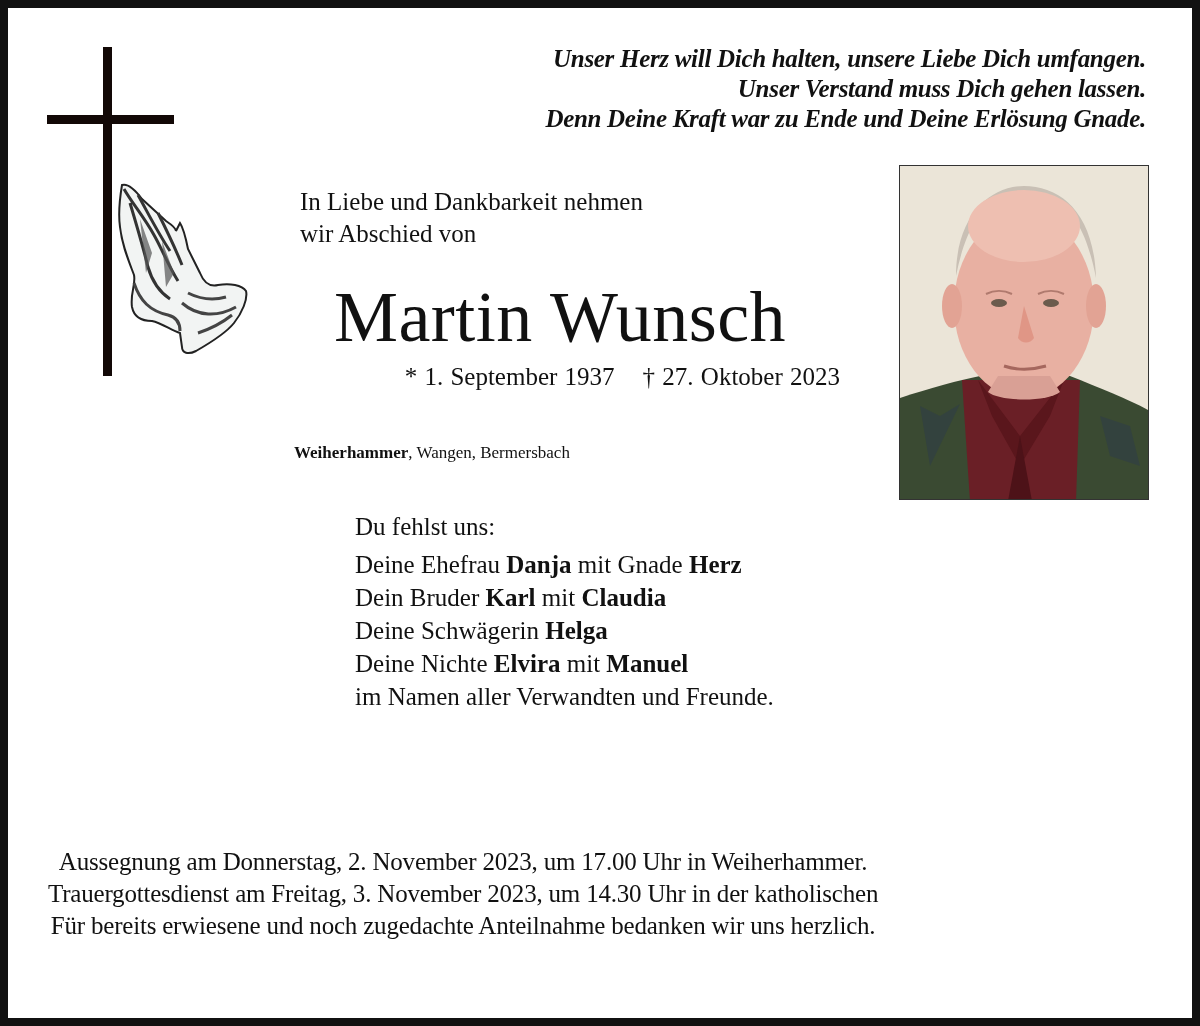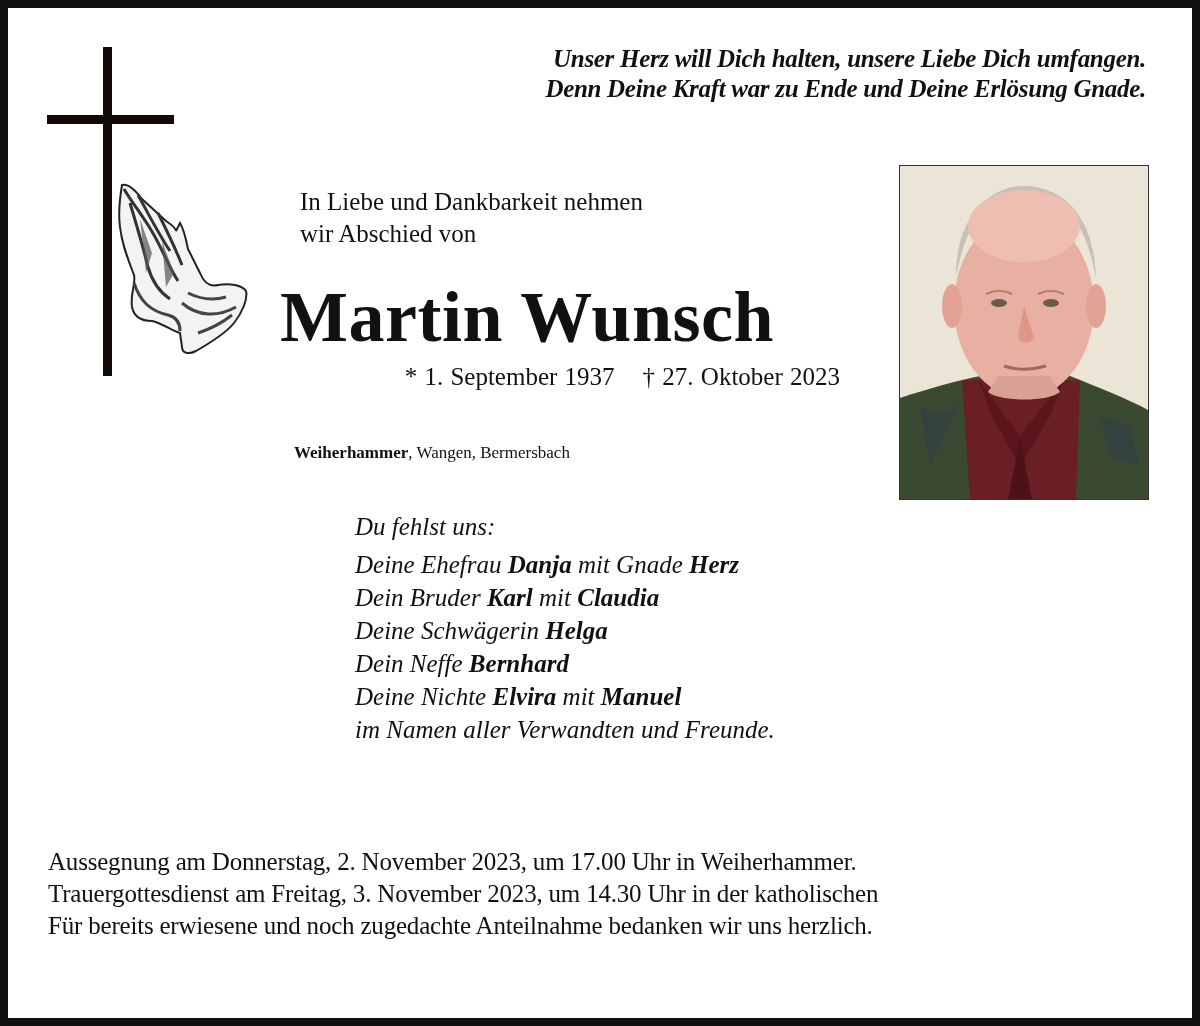--- a/index.html
+++ b/index.html
@@ -3,38 +3,39 @@
 <meta charset="utf-8">
 <style>
   html, body { margin:0; padding:0; background:#fff; }
   body { width:1200px; height:1026px; position:relative; overflow:hidden; font-family:"Liberation Serif", serif; color:#111; }
   .frame { position:absolute; left:0; top:0; width:1200px; height:1026px; box-sizing:border-box; border:8px solid #111; border-top-width:8px; }
   .quote { position:absolute; right:54px; top:44px; text-align:right; font-style:italic; font-weight:bold; font-size:25px; line-height:30px; letter-spacing:-0.3px; }
   .cross-v { position:absolute; left:103px; top:47px; width:9px; height:329px; background:#120806; }
   .cross-h { position:absolute; left:47px; top:115px; width:127px; height:9px; background:#120806; }
   .hands { position:absolute; left:118px; top:183px; width:132px; height:175px; }
   .intro { position:absolute; left:300px; top:186px; width:520px; text-align:left; font-size:25px; line-height:32px; }
-  .name { position:absolute; left:280px; top:272px; width:560px; font-weight:bold; font-size:72px; line-height:90px; letter-spacing:0.5px; }
+  .name { position:absolute; left:280px; top:272px; width:560px; text-align:center; font-weight:normal; font-size:72px; line-height:90px; letter-spacing:0.5px; }
   .dates { position:absolute; left:280px; top:360px; width:560px; text-align:right; font-size:25px; line-height:34px; word-spacing:1px; }
   .dates .gap { display:inline-block; width:28px; }
   .places { position:absolute; left:294px; top:436px; font-size:17px; line-height:34px; }
   .photo { position:absolute; left:899px; top:165px; width:250px; height:335px; border:1px solid #333; box-sizing:border-box; overflow:hidden; background:#ece7da; }
-  .family { position:absolute; left:355px; top:510px; font-size:25px; line-height:33px;font-style:italic; }
+  .family { position:absolute; left:355px; top:510px; font-size:25px; line-height:33px; }
   .family .head { margin-bottom:5px; }
   .family b { font-weight:bold; }
   .footer { position:absolute; left:48px; top:846px; font-size:25px; line-height:32px; letter-spacing:-0.2px; }
-  .footer div { white-space:nowrap; }
+  .footer div { white-space:nowrap;text-align:center; }
 </style>
 </head>
 <body>
 
 <div class="frame"></div>
 
 <div class="quote">
   <div>Unser Herz will Dich halten, unsere Liebe Dich umfangen.</div>
+  <div>Unser Verstand muss Dich gehen lassen.</div>
   <div>Denn Deine Kraft war zu Ende und Deine Erlösung Gnade.</div>
 </div>
 
 <div>
   <div class="cross-v"></div>
   <div class="cross-h"></div>
 </div>
 
 <svg class="hands" viewBox="0 0 132 175" xmlns="http://www.w3.org/2000/svg">
   <path d="M4 2 C10 0 18 8 24 16 L48 38 C54 42 58 46 58 48 L62 40 C66 46 68 56 70 66 L82 90 C86 100 92 104 100 102 C112 100 124 102 128 108 C130 116 124 130 116 140 C108 150 92 160 78 168 C70 172 64 170 64 164 L62 150 C54 148 44 140 34 138 C24 138 16 134 14 124 C12 110 18 102 16 92 C10 76 4 62 2 44 C0 30 2 14 4 2 Z" fill="#f2f4f3" stroke="#222" stroke-width="2"></path>
@@ -78,21 +79,20 @@
     <path d="M104 200 C116 204 132 204 146 200" stroke="#a5675e" stroke-width="3" fill="none"></path>
     <path d="M88 226 C100 236 148 236 160 226 L150 210 L98 210 Z" fill="#d9a095"></path>
   </svg>
 </div>
 
 <div class="family">
   <div class="head">Du fehlst uns:</div>
   <div><span>Deine Ehefrau </span><b>Danja</b><span> mit Gnade </span><b>Herz</b></div>
   <div><span>Dein Bruder </span><b>Karl</b><span> mit </span><b>Claudia</b></div>
   <div><span>Deine Schwägerin </span><b>Helga</b></div>
-  <div><span>Dein Neffe </span><b>Bernhard</b></div>
   <div><span>Deine Nichte </span><b>Elvira</b><span> mit </span><b>Manuel</b></div>
   <div>im Namen aller Verwandten und Freunde.</div>
 </div>
 
 <div class="footer">
   <div>Aussegnung am Donnerstag, 2. November 2023, um 17.00 Uhr in Weiherhammer.</div>
   <div>Trauergottesdienst am Freitag, 3. November 2023, um 14.30 Uhr in der katholischen</div>
   <div>Für bereits erwiesene und noch zugedachte Anteilnahme bedanken wir uns herzlich.</div>
 </div>
 

